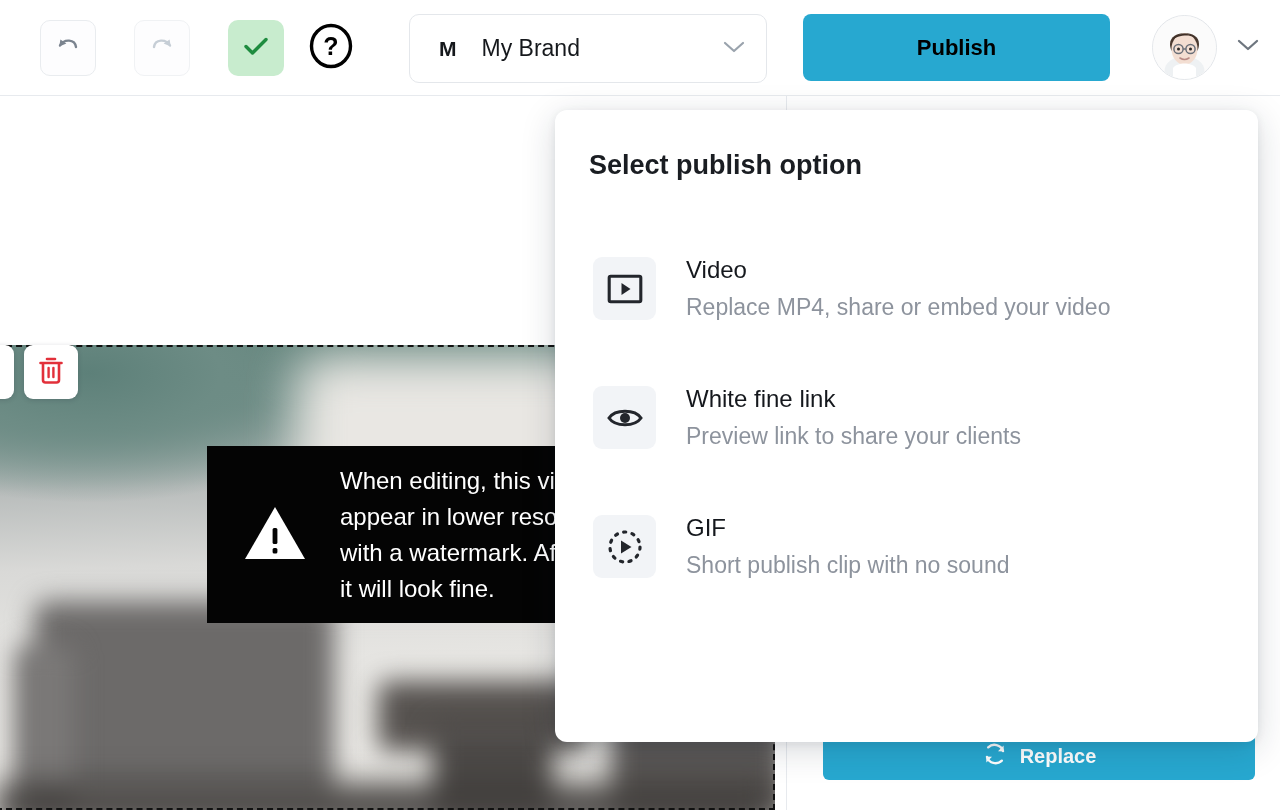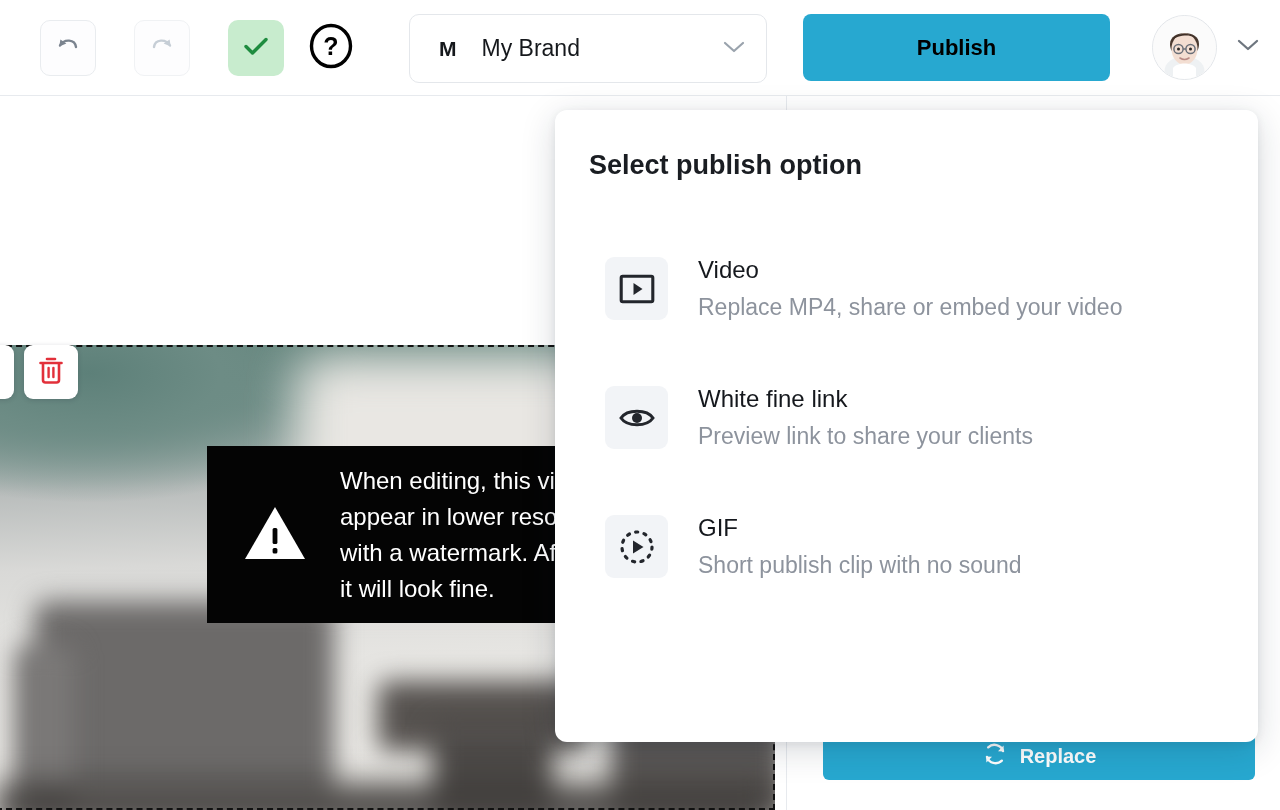--- a/index.html
+++ b/index.html
@@ -163,21 +163,21 @@
     background:#ffffff; border-radius:12px;
     box-shadow: 0 8px 34px rgba(25,35,55,0.17), 0 2px 8px rgba(25,35,55,0.08);
     z-index:20;
   }
   .pm-title {
     position:absolute; left:34px; top:40px;
     font-size:27px; font-weight:bold; color:#1a1d22;
   }
   .pm-list { position:absolute; left:0; top:114px; width:100%; }
   .pm-item {
-    display:flex; align-items:center; height:129px; padding-left:50px; cursor:pointer;
+    display:flex; align-items:center; height:129px; padding-left:38px; cursor:pointer;
   }
   .pm-icon {
     flex:0 0 auto; width:63px; height:63px; border-radius:9px;
     background:#f2f4f7; display:flex; align-items:center; justify-content:center;
   }
   .pm-texts { margin-left:30px; }
   .pm-label { font-size:24px; color:#15181d; line-height:33px; }
   .pm-desc  { font-size:23px; color:#8d939d; line-height:36px; margin-top:3px; }
 </style>
 </head>

